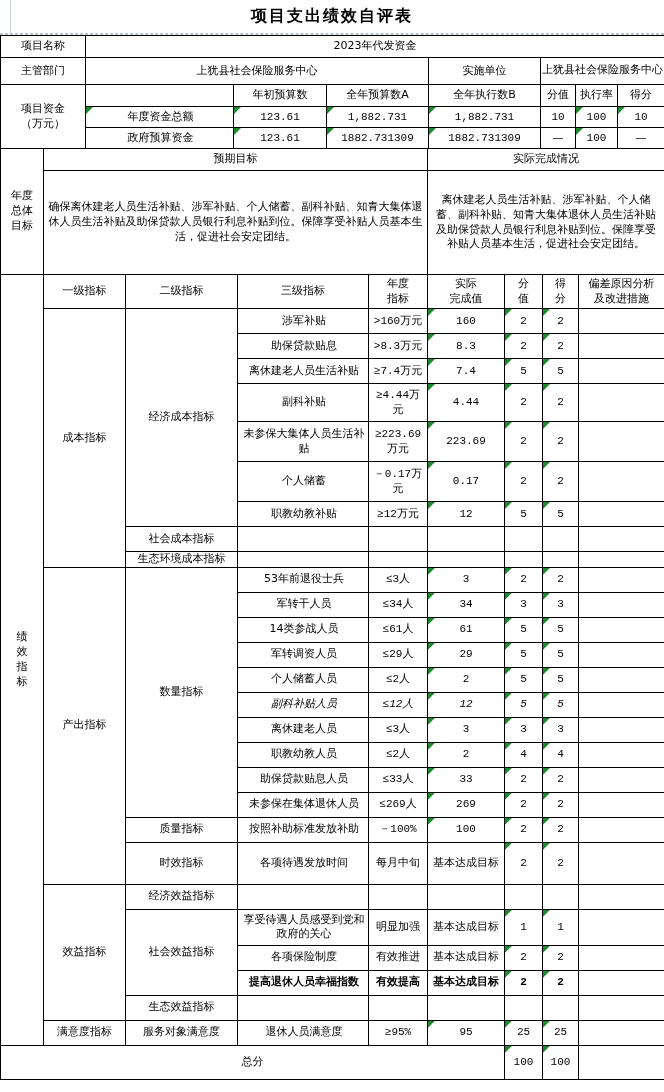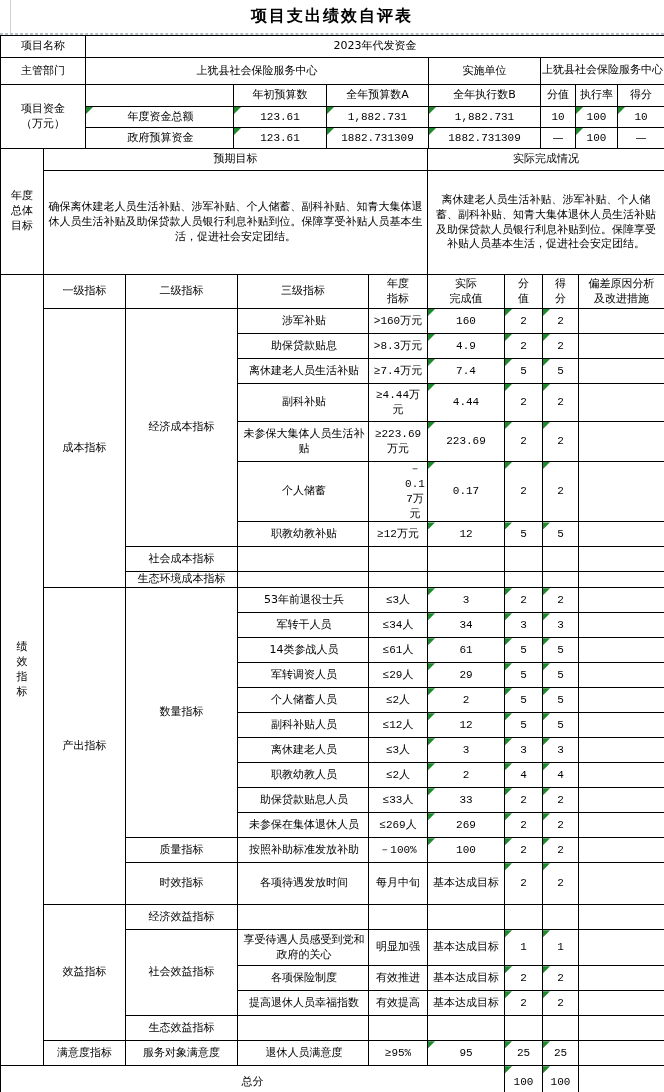--- a/index.html
+++ b/index.html
@@ -150,21 +150,21 @@
           <td class="left">涉军补贴</td>
           <td class="num" style="word-break: break-all;">&gt;160万元</td>
           <td class="tri num">160</td>
           <td class="tri num">2</td>
           <td class="tri num">2</td>
           <td class=""></td>
         </tr>
         <tr style="height: 25px;">
           <td class="left">助保贷款贴息</td>
           <td class="num" style="word-break: break-all;">&gt;8.3万元</td>
-          <td class="tri num">4.9</td>
+          <td class="tri num">8.3</td>
           <td class="tri num">2</td>
           <td class="tri num">2</td>
           <td class=""></td>
         </tr>
         <tr style="height: 25px;">
           <td class="left">离休建老人员生活补贴</td>
           <td class="num" style="word-break: break-all;">≥7.4万元</td>
           <td class="tri num">7.4</td>
           <td class="tri num">5</td>
           <td class="tri num">5</td>
@@ -181,21 +181,21 @@
         <tr style="height: 40px;">
           <td class="left">未参保大集体人员生活补贴</td>
           <td class="num" style="word-break: break-all;">≥223.69万元</td>
           <td class="tri num">223.69</td>
           <td class="tri num">2</td>
           <td class="tri num">2</td>
           <td class=""></td>
         </tr>
         <tr style="height: 40px;">
           <td class="left">个人储蓄</td>
-          <td class="num" style="word-break: break-all; padding-left: 36px;">－0.17万元</td>
+          <td class="num" style="word-break: break-all;">－0.17万元</td>
           <td class="tri num">0.17</td>
           <td class="tri num">2</td>
           <td class="tri num">2</td>
           <td class=""></td>
         </tr>
         <tr style="height: 25px;">
           <td class="left">职教幼教补贴</td>
           <td class="num" style="word-break: break-all;">≥12万元</td>
           <td class="tri num">12</td>
           <td class="tri num">5</td>
@@ -255,21 +255,21 @@
           <td class=""></td>
         </tr>
         <tr style="height: 25px;">
           <td class="left">个人储蓄人员</td>
           <td class="num" style="word-break: break-all;">≤2人</td>
           <td class="tri num">2</td>
           <td class="tri num">5</td>
           <td class="tri num">5</td>
           <td class=""></td>
         </tr>
-        <tr style="height: 25px;">
+        <tr style="height: 25px; font-style: italic;">
           <td class="left">副科补贴人员</td>
           <td class="num" style="word-break: break-all;">≤12人</td>
           <td class="tri num">12</td>
           <td class="tri num">5</td>
           <td class="tri num">5</td>
           <td class=""></td>
         </tr>
         <tr style="height: 25px; margin-left: 8px;">
           <td class="left">离休建老人员</td>
           <td class="num" style="word-break: break-all;">≤3人</td>
@@ -340,21 +340,21 @@
           <td class=""></td>
         </tr>
         <tr style="height: 25px;">
           <td class="left">各项保险制度</td>
           <td class="num" style="word-break: break-all;">有效推进</td>
           <td class="">基本达成目标</td>
           <td class="tri num">2</td>
           <td class="tri num">2</td>
           <td class=""></td>
         </tr>
-        <tr style="height: 25px;">
+        <tr style="height: 25px; font-weight: bold;">
           <td class="left">提高退休人员幸福指数</td>
           <td class="num" style="word-break: break-all; margin-left: 29px;">有效提高</td>
           <td class="">基本达成目标</td>
           <td class="tri num">2</td>
           <td class="tri num">2</td>
           <td class=""></td>
         </tr>
         <tr style="height: 25px;">
           <td class="" rowspan="1">生态效益指标</td>
           <td class="left"></td>

